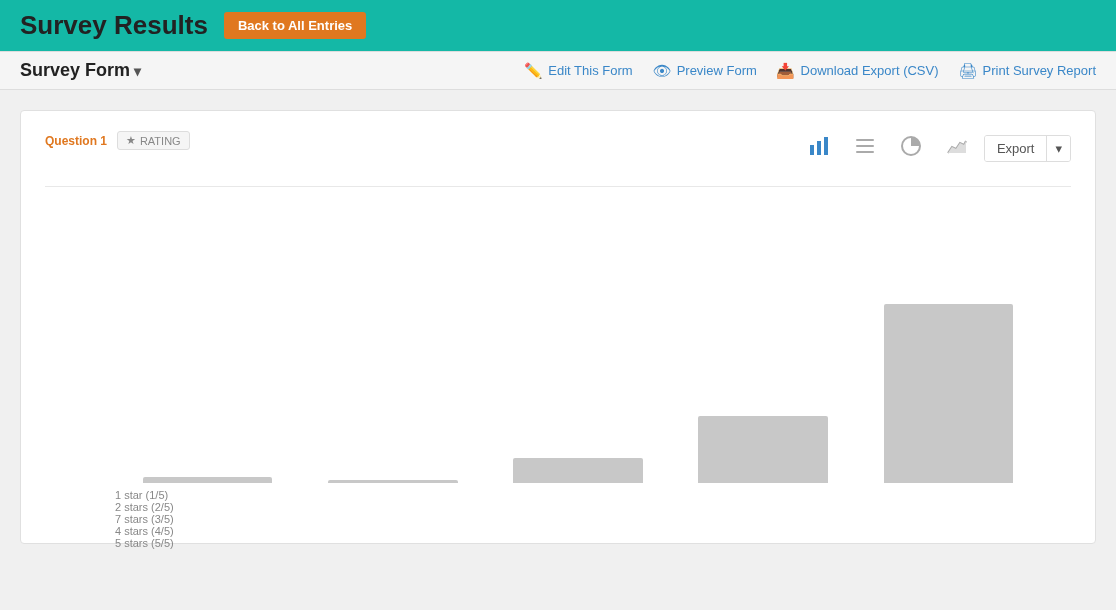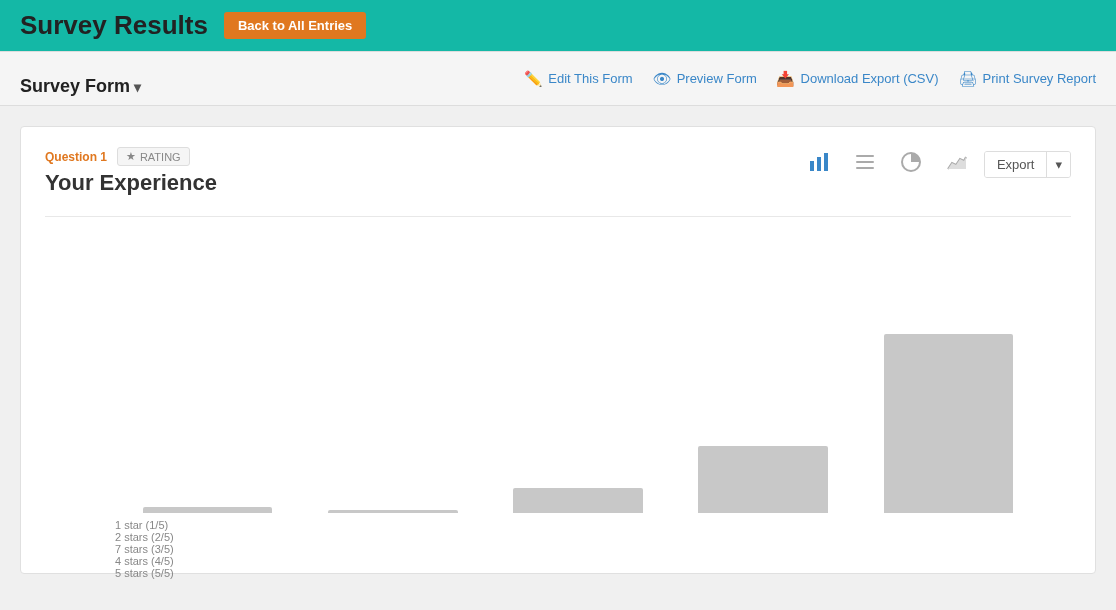--- a/index.html
+++ b/index.html
@@ -55,21 +55,20 @@
     .form-select {
       font-size: 18px;
       font-weight: bold;
       color: #222;
       background: none;
       border: none;
       cursor: pointer;
       display: flex;
       align-items: center;
       gap: 4px;
-      margin-top: 16px;
     }
     .chevron-down {
       font-size: 14px;
       color: #555;
     }
     .toolbar-actions {
       display: flex;
       align-items: center;
       gap: 20px;
     }
@@ -280,21 +279,20 @@
 
     <div style="display:flex; justify-content:space-between; align-items:flex-start;">
       <div>
         <div class="question-header">
           <span class="question-number">Question 1</span>
           <span class="question-type-badge">
             <span>★</span>
             <span>RATING</span>
           </span>
         </div>
-        <div class="question-title">Your Experience</div>
       </div>
       <div class="question-toolbar">
         <button class="chart-type-btn active" title="Bar Chart">
           <svg width="22" height="22" viewBox="0 0 22 22" fill="none">
             <rect x="2" y="10" width="4" height="10" fill="#3a87c8"></rect>
             <rect x="9" y="6" width="4" height="14" fill="#3a87c8"></rect>
             <rect x="16" y="2" width="4" height="18" fill="#3a87c8"></rect>
           </svg>
         </button>
         <button class="chart-type-btn" title="List View">

